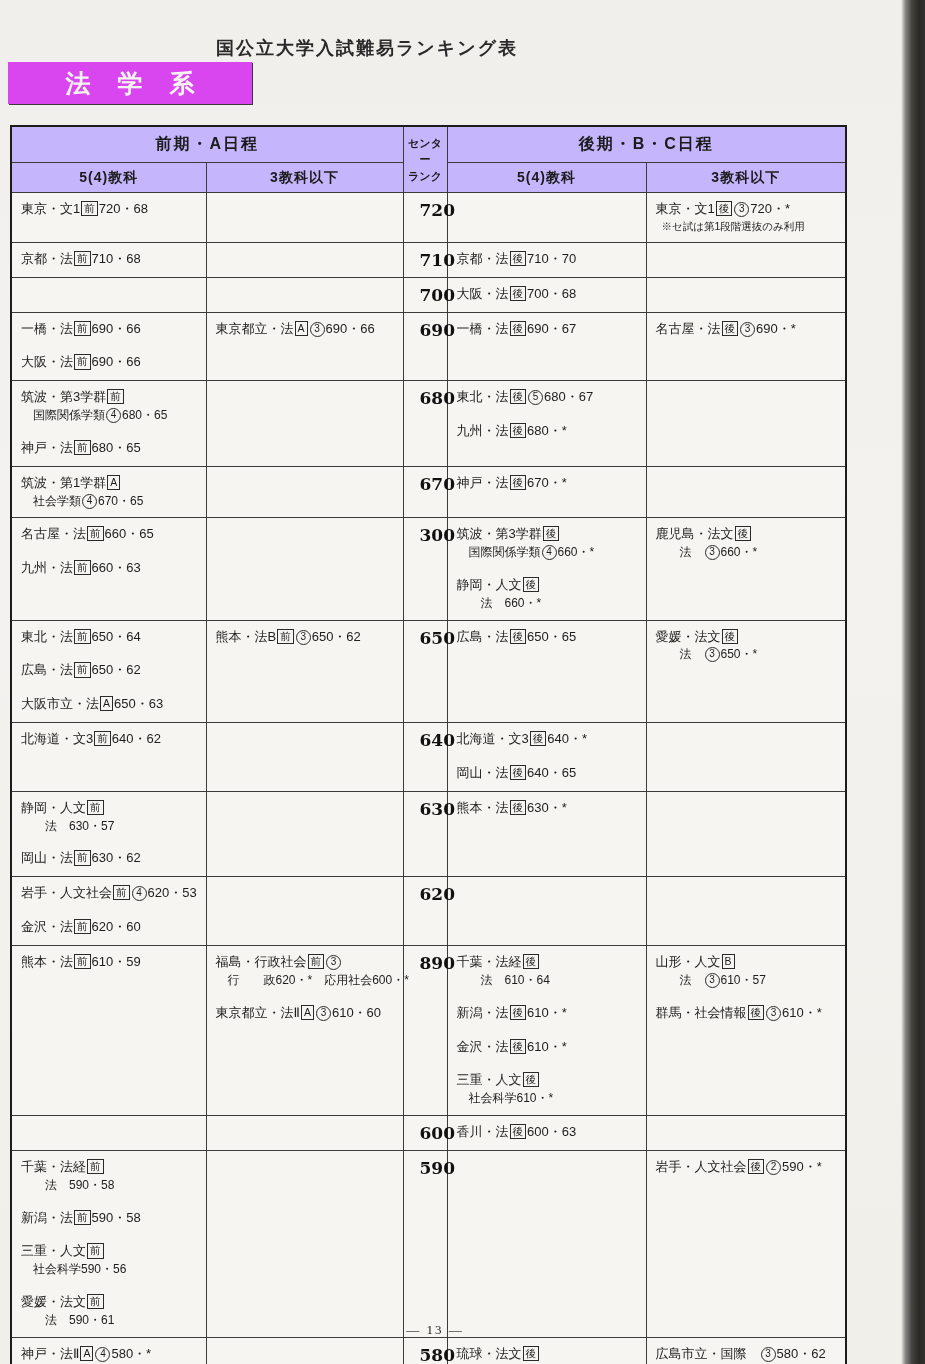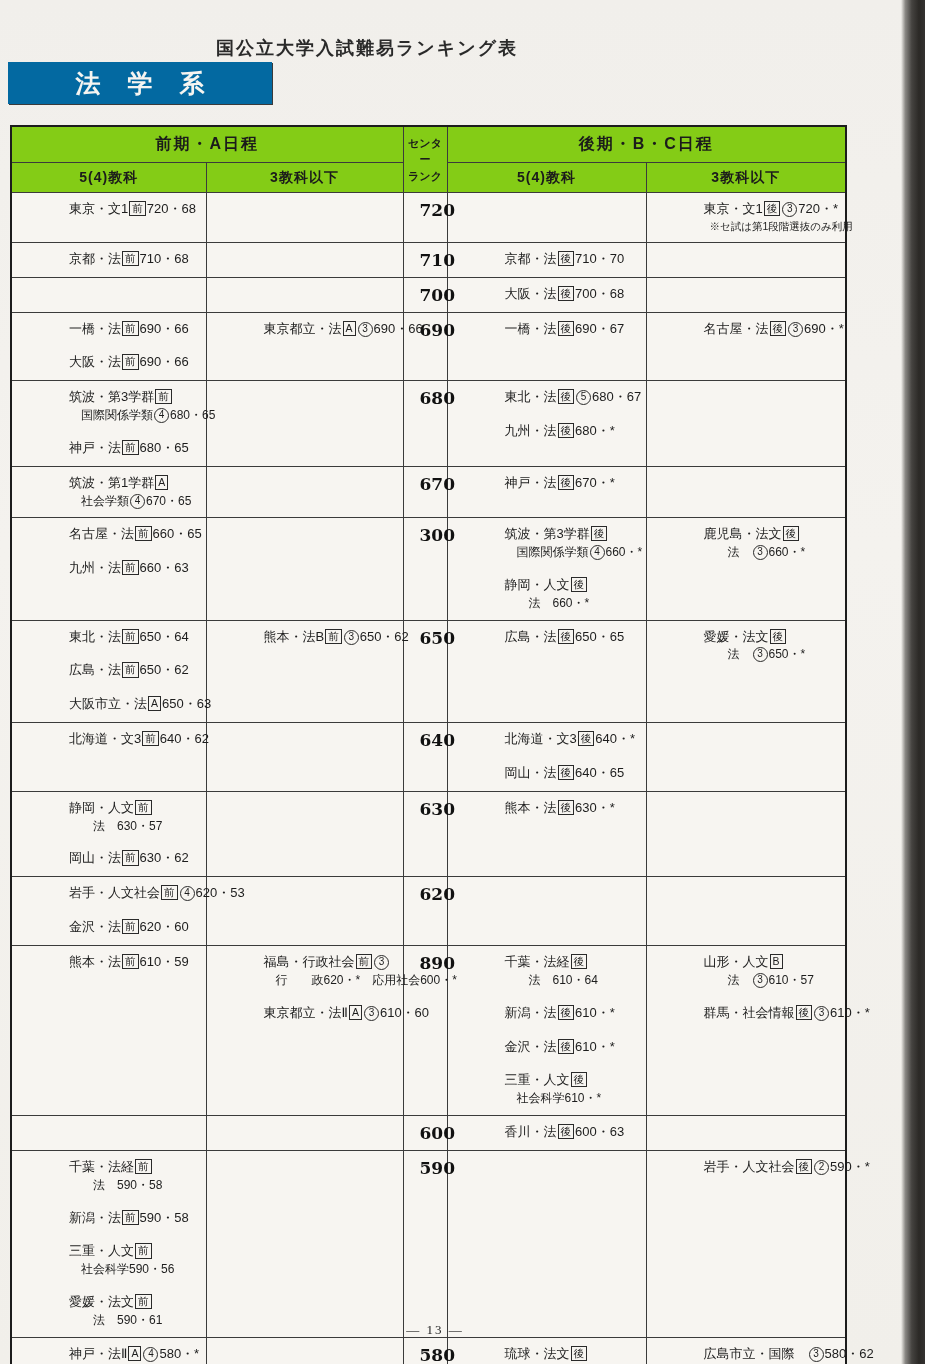--- a/index.html
+++ b/index.html
@@ -10,48 +10,48 @@
   }
   .binding-gutter{
     position:absolute;top:0;right:0;width:24px;height:1364px;
     background:linear-gradient(90deg,rgba(120,118,114,0) 0%,#8a8884 18%,#454340 45%,#2b2926 75%,#343230 100%);
   }
   .page-title{
     position:absolute;top:36px;left:0;width:734px;text-align:center;
     font-size:18px;font-weight:bold;letter-spacing:2px;color:#2a2a2a;
   }
   .section-banner{
-    position:absolute;top:62px;left:8px;width:264px;height:42px;
-    background:#0369a1;color:#f6f5f1;display:flex;align-items:center;justify-content:center;
+    position:absolute;top:62px;left:8px;width:244px;height:42px;
+    background:#d946ef;color:#f6f5f1;display:flex;align-items:center;justify-content:center;
     font-size:25px;font-weight:bold;letter-spacing:10px;text-indent:10px;
     box-shadow:1px 1px 0 #3a3a3a;
   }
   table.ranking{
     position:absolute;left:10px;top:125px;width:835px;
     border-collapse:collapse;table-layout:fixed;
     background:#f7f5f1;
     border:2px solid #1c1c1c;
   }
   table.ranking th,table.ranking td{
     border:1px solid #3b3b3b;vertical-align:top;
   }
   table.ranking thead th{
-    background:#84cc16;text-align:center;vertical-align:middle;
+    background:#c4b5fd;text-align:center;vertical-align:middle;
     font-weight:bold;color:#1b1b1b;
   }
   th.h-main{font-size:16px;height:33px;letter-spacing:2px;}
   th.h-sub{font-size:14px;height:27px;letter-spacing:1px;}
   th.rankhead{font-size:11px;font-weight:bold;line-height:1.5;letter-spacing:0;background:#d7d5d0;}
   td{padding:7px 8px 8px 9px;}
   td.rank{
     text-align:center;padding:7px 16px;
     font-family:"DejaVu Serif","Liberation Serif",serif;
     font-weight:bold;font-size:17px;color:#111;
   }
-  .entry{margin-bottom:15px;margin-left:48px;}
+  .entry{margin-bottom:15px;}
   .entry:last-child{margin-bottom:0;}
   .line{font-size:13px;line-height:1.45;white-space:nowrap;}
   .line.sub{font-size:12px;line-height:1.4;}
   .line.note{font-size:10.5px;line-height:1.4;color:#222;padding-left:6px;}
   .bx{
     display:inline-block;border:1px solid #2a2a2a;padding:0 2px;margin:0 1px;
     font-size:10.5px;line-height:1.25;vertical-align:1px;
   }
   .cr{
     display:inline-block;width:13px;height:13px;line-height:12px;margin:0 1px;

